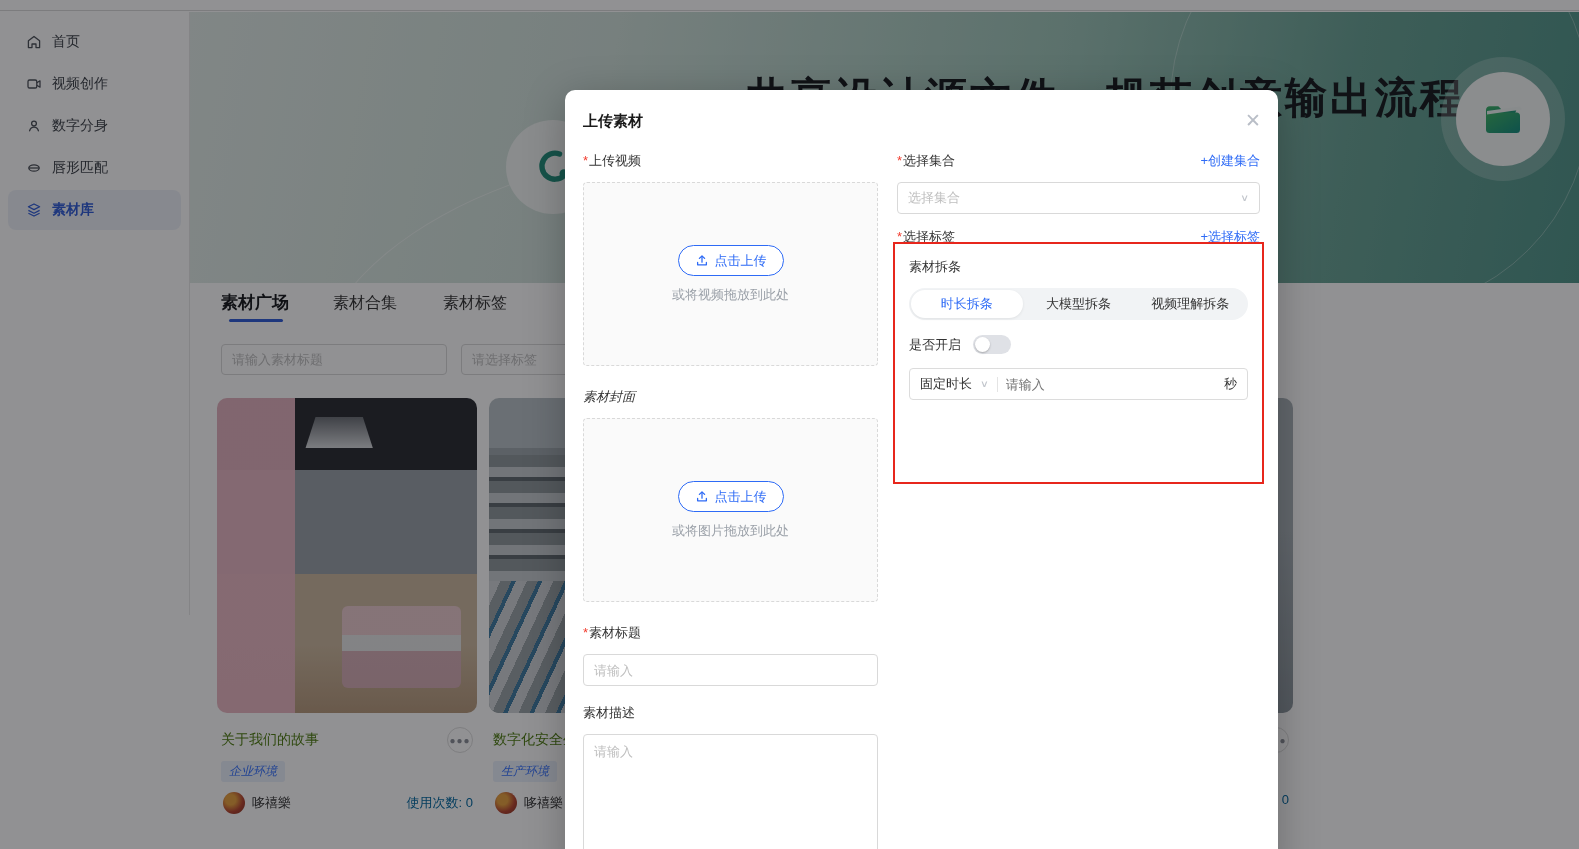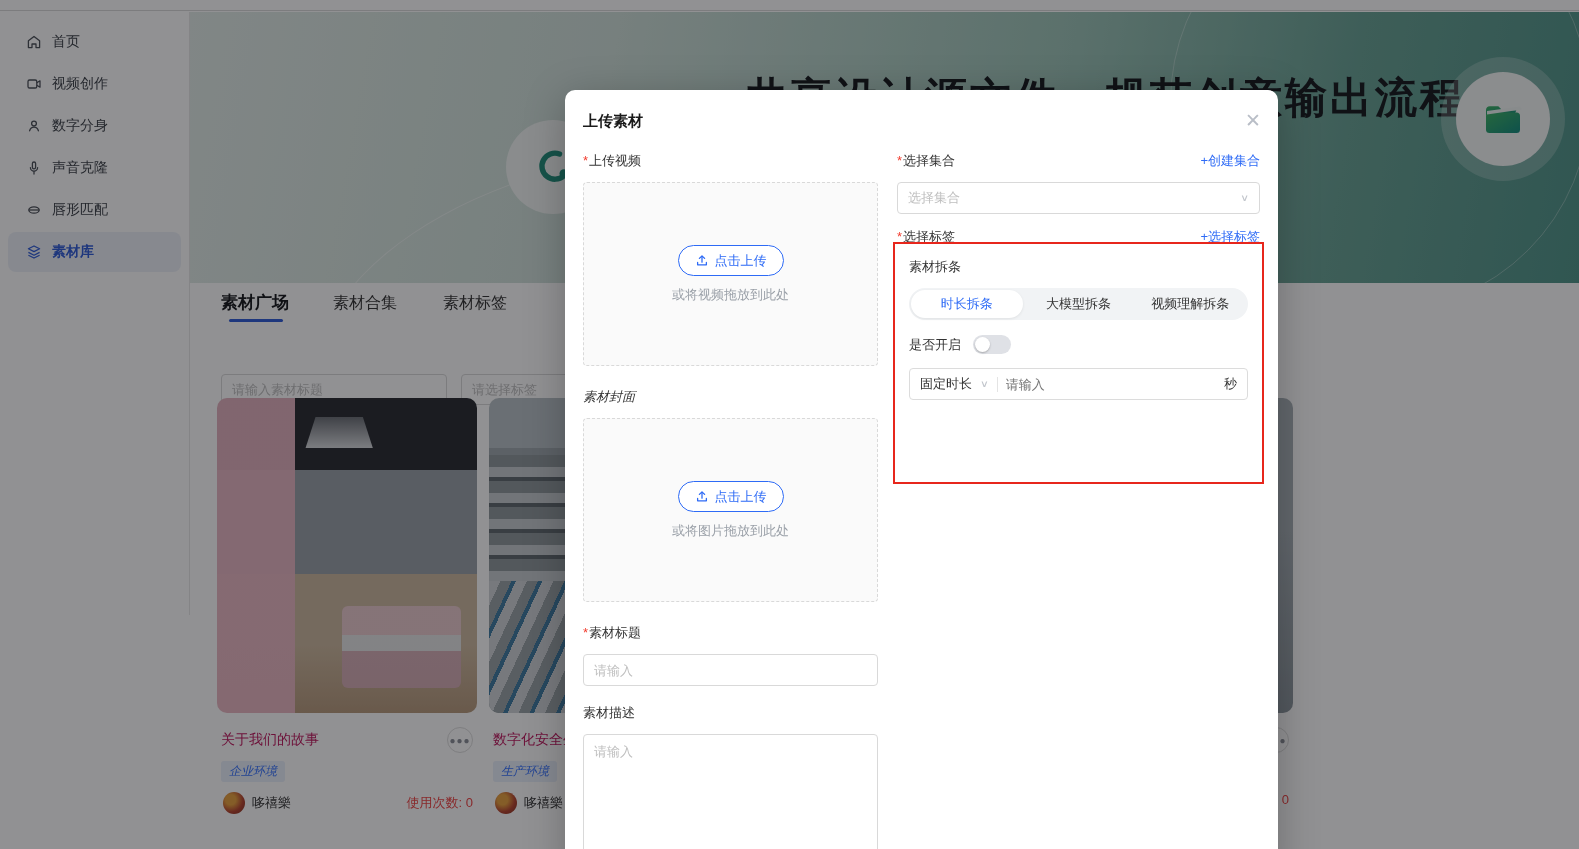--- a/index.html
+++ b/index.html
@@ -25,36 +25,36 @@
   #folder-badge { left:1266px; top:60px; width:94px; height:94px; border-radius:50%; background:#f4f7f6; display:flex; align-items:center; justify-content:center; }
   #logo-circle { left:316px; top:108px; width:94px; height:94px; border-radius:50%; background:#f2f6f4; display:flex; align-items:center; justify-content:center; }
 
   
   #content { left:190px; top:283px; width:1389px; height:566px; background:#fff; }
   .tab { display:inline-block; font-size:16px; color:#333; cursor:pointer; }
   #tab-plaza { left:31px; top:8px; font-size:17px; font-weight:bold; color:#14161a; }
   #tab-underline { left:39px; top:36px; width:54px; height:3px; background:#2e5bd7; border-radius:2px; }
   #tab-collection { left:143px; top:10px; }
   #tab-label { left:253px; top:10px; }
-  .search-input { height:31px; border:1px solid #d9d9d9; border-radius:4px; font-size:13px; padding:0 10px; color:#7f1d1d; background:#fff;margin-top:30px; }
+  .search-input { height:31px; border:1px solid #d9d9d9; border-radius:4px; font-size:13px; padding:0 10px; color:#7f1d1d; background:#fff; }
   .search-input::placeholder { color:#bfbfbf; }
   #filter-title { left:31px; top:61px; width:226px; }
   #filter-tag { left:271px; top:61px; width:196px; }
 
   
   .card { top:115px; width:260px; }
   .card-img { width:260px; height:315px; border-radius:10px; overflow:hidden; position:relative; }
   .card-title-row { display:flex; align-items:center; justify-content:space-between; margin-top:14px; padding:0 4px; }
-  .card-title { font-size:14px; color:#be185d; white-space:nowrap; overflow:hidden; }
+  .card-title { font-size:14px; color:#4d7c0f; white-space:nowrap; overflow:hidden; }
   .more-btn { width:26px; height:26px; border:1px solid #ddd; border-radius:50%; background:#fff; color:#8a8f98; font-size:10px; letter-spacing:1px; display:flex; align-items:center; justify-content:center; flex:0 0 auto; cursor:pointer; }
   .card-tag { display:inline-block; margin:8px 0 0 4px; font-size:12px; color:#3370ff; background:#e9f0fb; border-radius:3px; padding:2px 8px; min-height:14px;font-style:italic; }
   .card-footer { display:flex; align-items:center; margin-top:10px; padding:0 4px 0 6px; }
   .avatar { width:22px; height:22px; border-radius:50%; background:radial-gradient(circle at 35% 35%, #e8a13c 0 25%, #b5432e 60%, #7c2d1e 100%); flex:0 0 auto; }
   .author { font-size:13px; color:#333; margin-left:7px; flex:1; white-space:nowrap; overflow:hidden; }
-  .usage { font-size:13px; color:#ef4444; white-space:nowrap; }
+  .usage { font-size:13px; color:#0369a1; white-space:nowrap; }
 
   
   .img-office { background:
       linear-gradient(90deg, rgba(236,184,197,.95) 0 30%, rgba(236,184,197,0) 30%),
       linear-gradient(180deg,#282b31 0 23%, #9aa1a8 23% 56%, #cdb99f 56% 78%, #b79a7c 100%); }
   .img-office:before { content:""; position:absolute; left:34%; top:6%; width:26%; height:10%;
       background:linear-gradient(180deg,#6b6f75,#d8dadd); clip-path:polygon(15% 0,85% 0,100% 100%,0 100%); }
   .img-office:after { content:""; position:absolute; right:6%; bottom:8%; width:46%; height:26%;
       background:linear-gradient(180deg,#f0cdd6 0 35%, #e9eef2 35% 55%, #d9aebc 55%); border-radius:6px; opacity:.85; }
   .img-factory { background:
@@ -124,28 +124,20 @@
       <span>视频创作</span>
     </div>
     <div class="side-item">
       <svg width="16" height="16" viewBox="0 0 20 20" fill="none" stroke="#4a4f57" stroke-width="1.6" stroke-linecap="round">
           <circle cx="10" cy="7" r="3"></circle>
           <path d="M4.5 16c.9-3 3-4.5 5.5-4.5s4.6 1.5 5.5 4.5"></path>
         </svg>
       <span>数字分身</span>
     </div>
     <div class="side-item">
-      <svg width="16" height="16" viewBox="0 0 20 20" fill="none" stroke="#4a4f57" stroke-width="1.6" stroke-linecap="round">
-          <rect x="8" y="2.5" width="4" height="8.5" rx="2"></rect>
-          <path d="M5.5 9.5a4.5 4.5 0 0 0 9 0"></path>
-          <path d="M10 14.5v3"></path>
-        </svg>
-      <span>声音克隆</span>
-    </div>
-    <div class="side-item">
       <svg width="16" height="16" viewBox="0 0 20 20" fill="none" stroke="#4a4f57" stroke-width="1.6">
           <ellipse cx="10" cy="10" rx="6.5" ry="4"></ellipse>
           <path d="M3.5 10h13"></path>
         </svg>
       <span>唇形匹配</span>
     </div>
     <div class="side-item active">
       <svg width="16" height="16" viewBox="0 0 20 20" fill="none" stroke="#2e5bd7" stroke-width="1.6" stroke-linejoin="round">
           <path d="M10 2.5l7 3.5-7 3.5-7-3.5z"></path>
           <path d="M3 10.5l7 3.5 7-3.5"></path>

